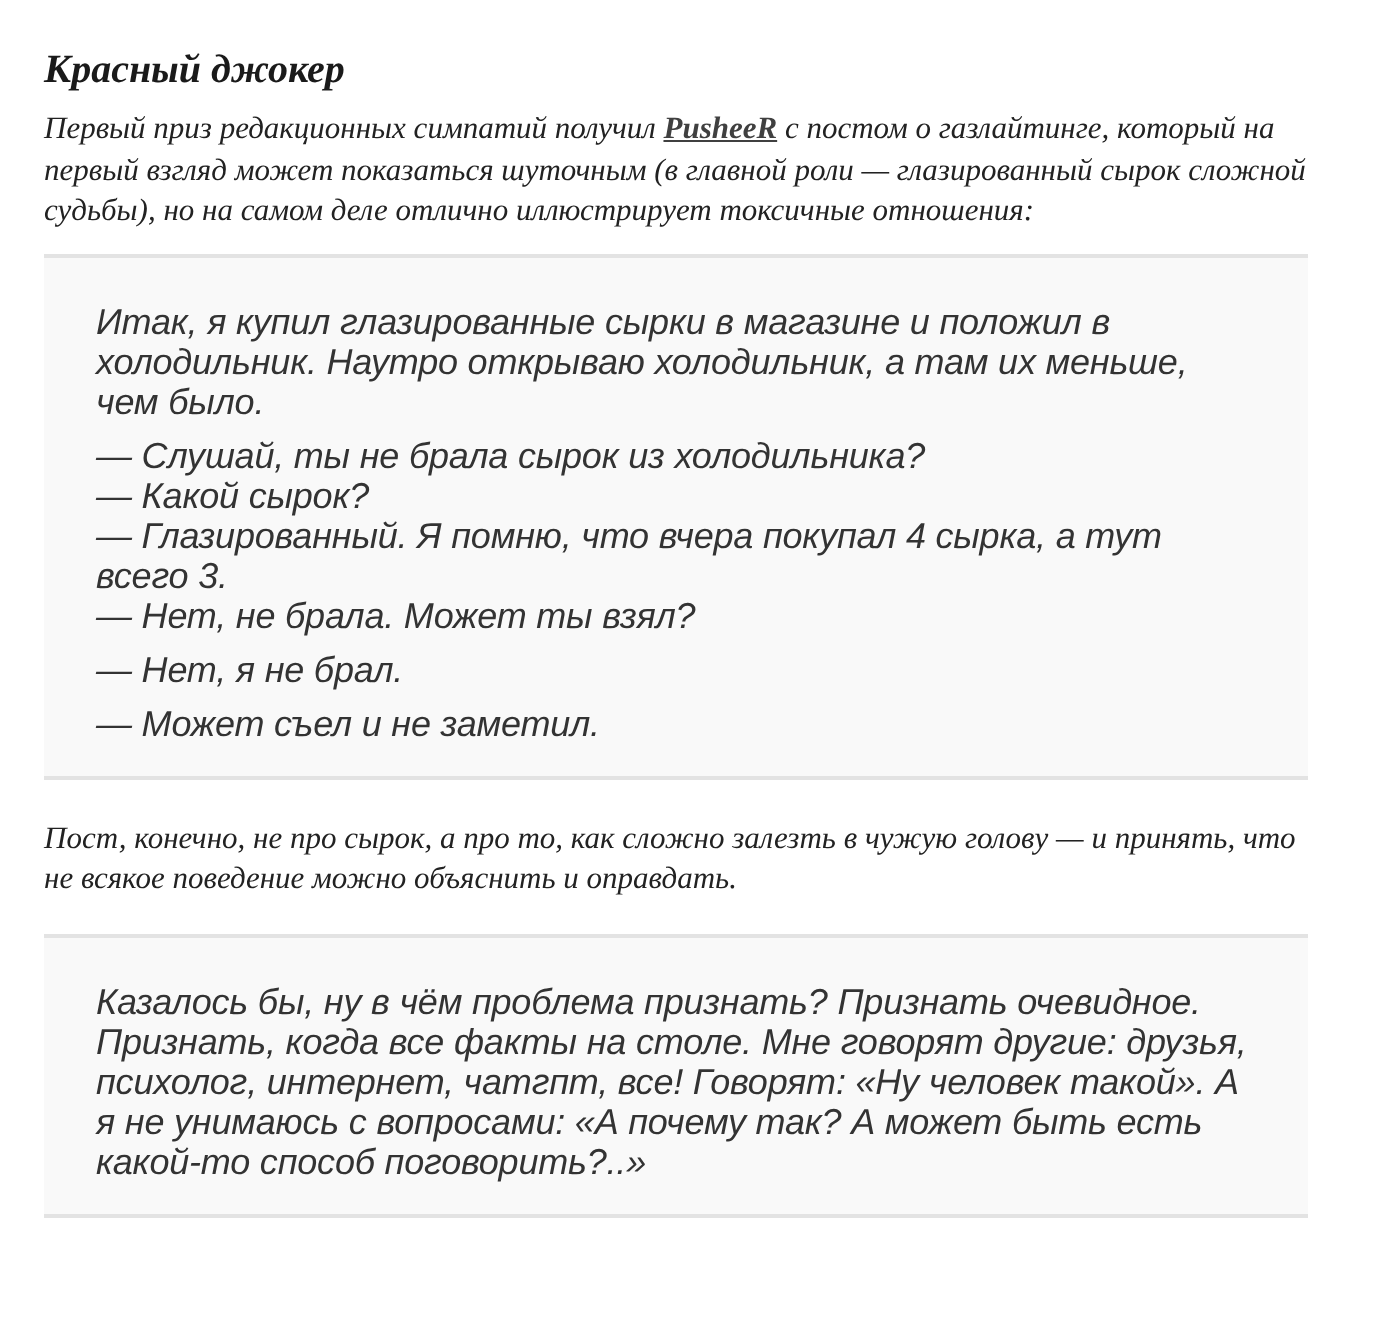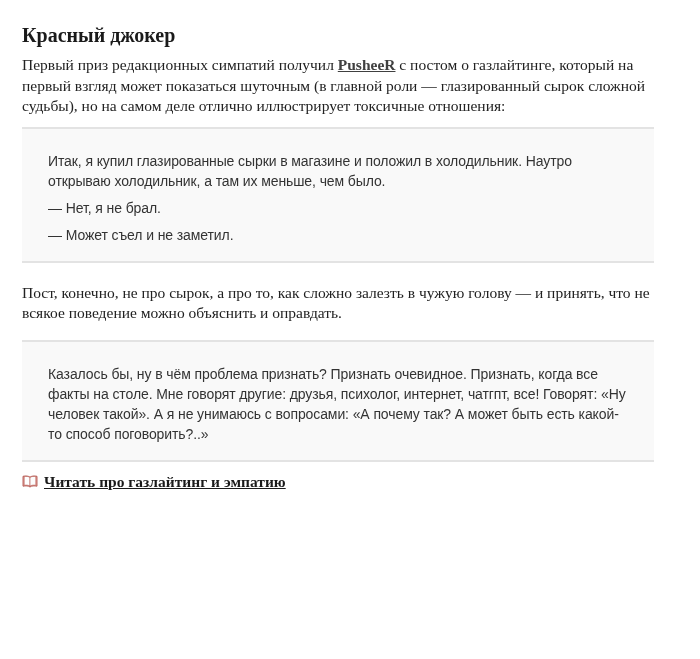--- a/index.html
+++ b/index.html
@@ -14,20 +14,21 @@
     box-sizing: border-box;
   }
   .content {
     box-sizing: border-box;
     width: 700px;
     height: 614px;
     padding: 23px 46px 0 22px;
     overflow: hidden;
     font-family: "Liberation Serif", "DejaVu Serif", serif;
     color: #222222;
+    font-style: italic;
   }
   h1.page-title {
     margin: 0 0 8px 0;
     font-size: 20px;
     line-height: 1.2;
     font-weight: bold;
     color: #1a1a1a;
     font-family: "Liberation Serif", "DejaVu Serif", serif;
   }
   p.body-text {
@@ -47,21 +48,21 @@
     cursor: pointer;
   }
 
   blockquote.quote {
     margin: 0;
     background: #f9f9f9;
     border-top: 2px solid #e3e3e3;
     border-bottom: 2px solid #e3e3e3;
     padding: 22px 26px 16px 26px;
     font-family: "Liberation Sans", "DejaVu Sans", sans-serif;
-    font-size: 14px;
+    font-size: 18px;
     line-height: 20px;
     letter-spacing: -0.1px;
     color: #333333;
   }
   blockquote.quote p {
     margin: 0 0 7px 0;
   }
   blockquote.quote p:last-child {
     margin-bottom: 0;
   }
@@ -94,20 +95,24 @@
 <body>
 
 <div class="content">
 
   <h1 class="page-title">Красный джокер</h1>
 
   <p class="body-text intro"><span>Первый приз редакционных симпатий получил </span><a class="inline-link">PusheeR</a><span> с постом о газлайтинге, который на первый взгляд может показаться шуточным (в главной роли — глазированный сырок сложной судьбы), но на самом деле отлично иллюстрирует токсичные отношения:</span></p>
 
   <blockquote class="quote">
     <p>Итак, я купил глазированные сырки в магазине и положил в холодильник. Наутро открываю холодильник, а там их меньше, чем было.</p>
+    <p class="dialog-group">— Слушай, ты не брала сырок из холодильника?
+— Какой сырок?
+— Глазированный. Я помню, что вчера покупал 4 сырка, а тут всего 3.
+— Нет, не брала. Может ты взял?</p>
     <p>— Нет, я не брал.</p>
     <p>— Может съел и не заметил.</p>
   </blockquote>
 
   <p class="body-text after-quote">Пост, конечно, не про сырок, а про то, как сложно залезть в чужую голову — и принять, что не всякое поведение можно объяснить и оправдать.</p>
 
   <blockquote class="quote">
     <p>Казалось бы, ну в чём проблема признать? Признать очевидное. Признать, когда все факты на столе. Мне говорят другие: друзья, психолог, интернет, чатгпт, все! Говорят: «Ну человек такой». А я не унимаюсь с вопросами: «А почему так? А может быть есть какой-то способ поговорить?..»</p>
   </blockquote>
 

